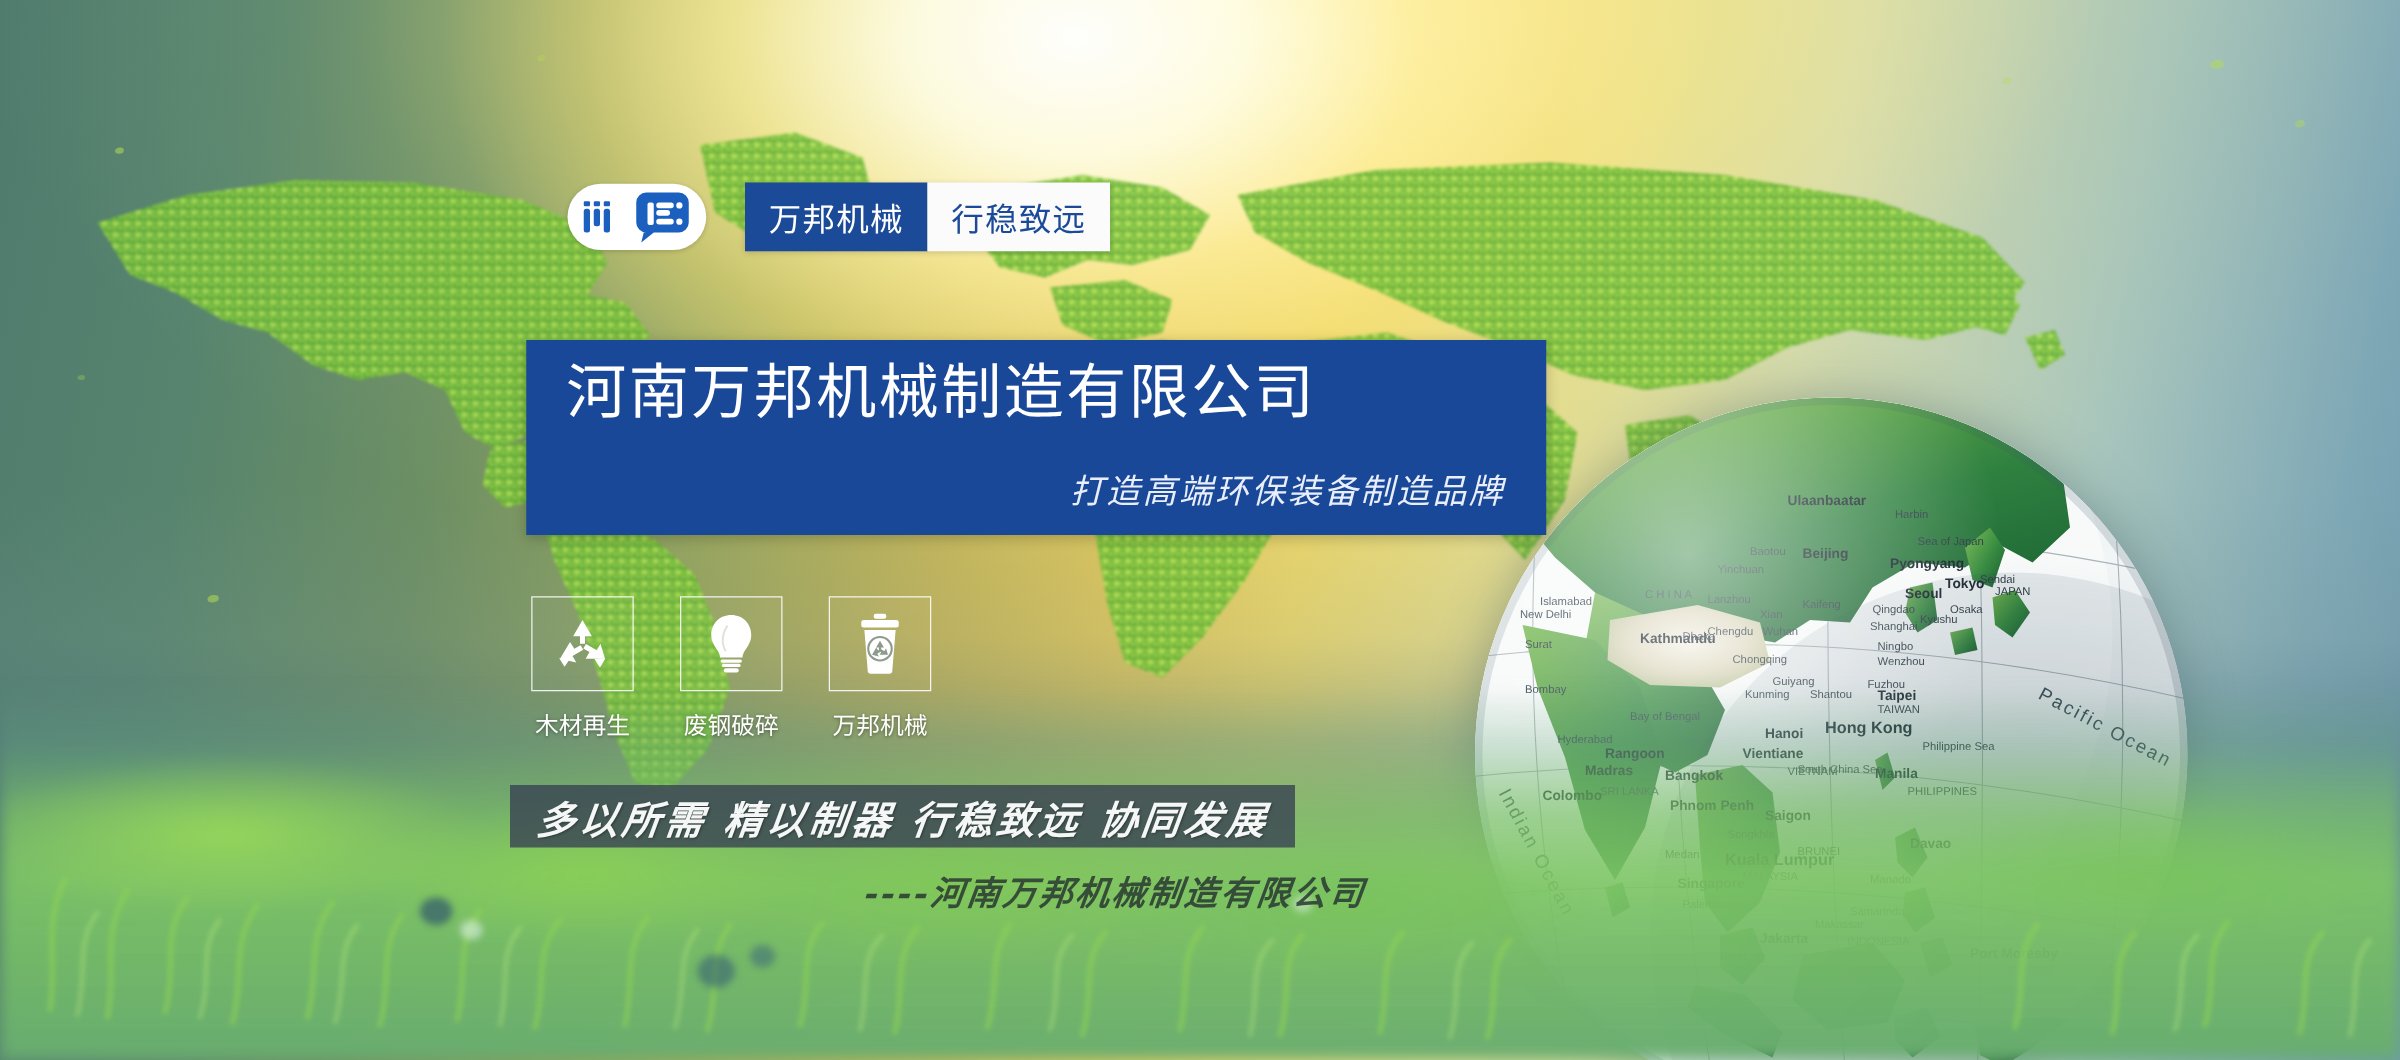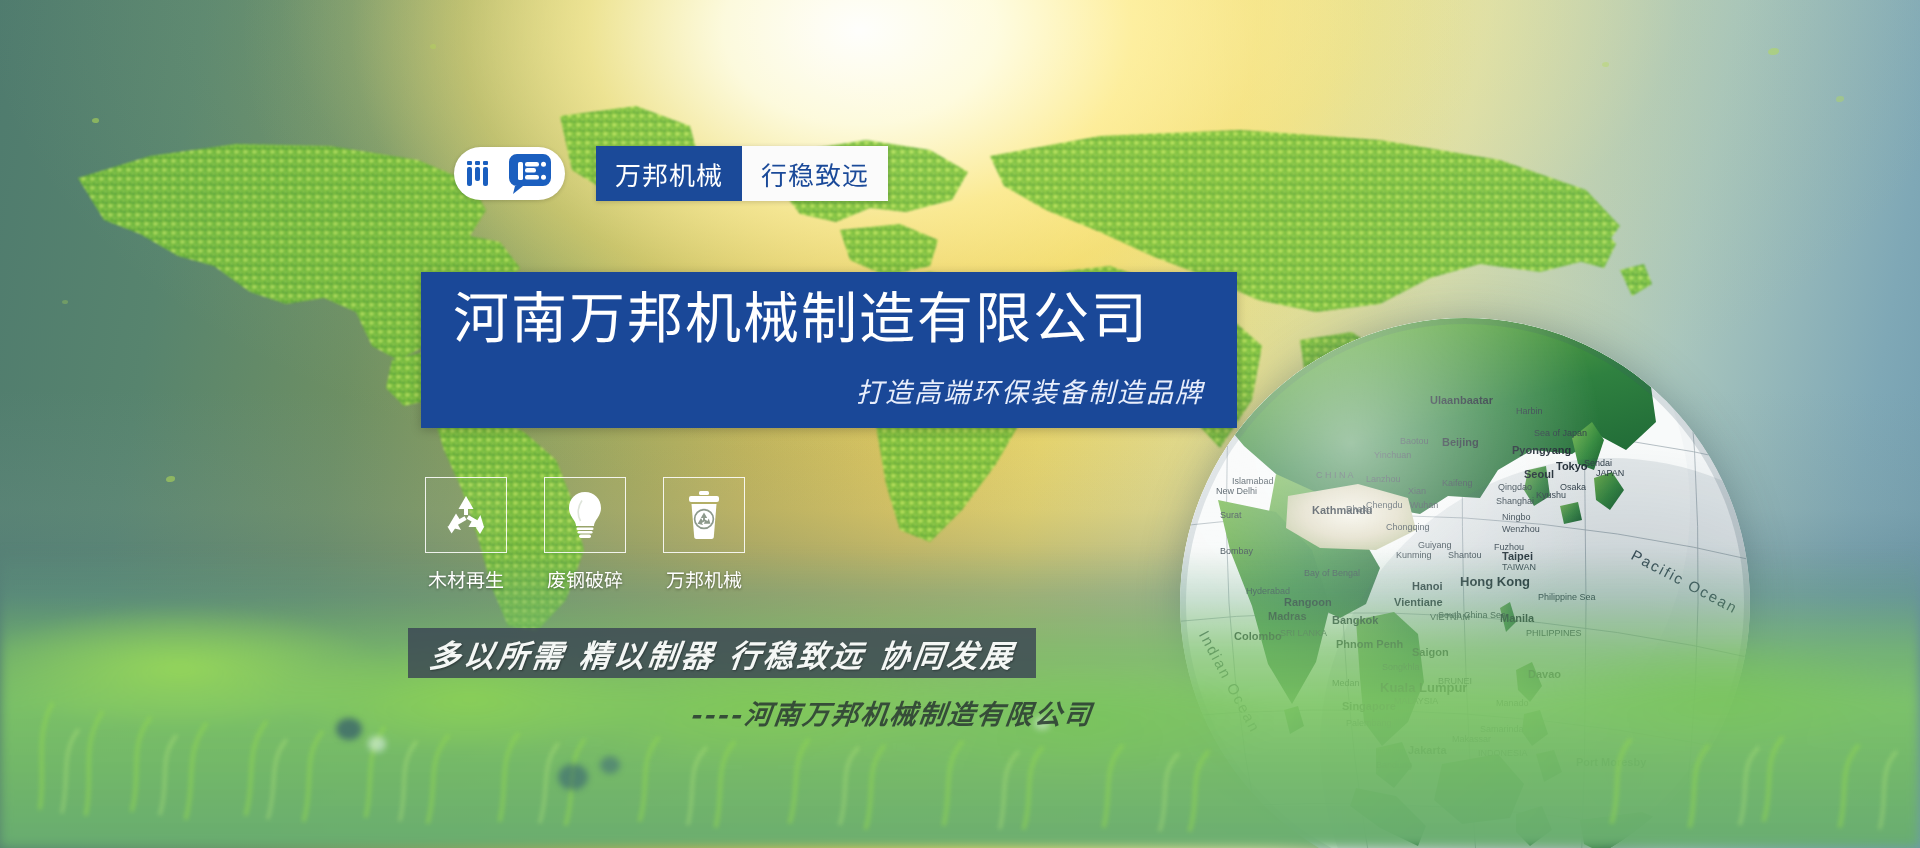--- a/index.html
+++ b/index.html
@@ -143,21 +143,21 @@
   .tab-idle{ background:#fbfbfb; color:#1b4a99; }
 
   
   .headline-banner{
     position:absolute; left:421px; top:272px; width:816px; height:156px;
     background:#1a4898;
     box-shadow:0 2px 10px rgba(0,0,0,.22);
   }
   .headline{
     position:absolute; left:32px; top:16px;
-    font-size:56px; line-height:1.12; color:#ffffff;
+    font-size:48px; line-height:1.12; color:#ffffff;
     font-weight:300; letter-spacing:2px; white-space:nowrap;
   }
   .subhead{
     position:absolute; right:33px; bottom:18px;
     font-size:27px; color:#e8eefb; font-weight:300; letter-spacing:2px;font-style:italic;
   }
 
   
   .features{
     position:absolute; left:418px; top:477px;

